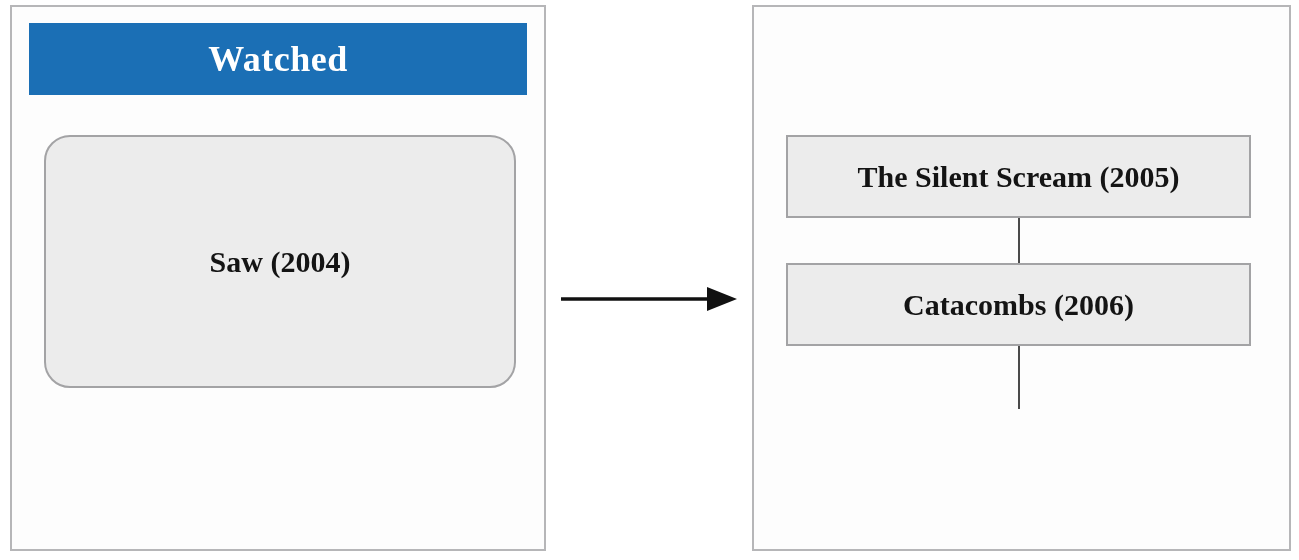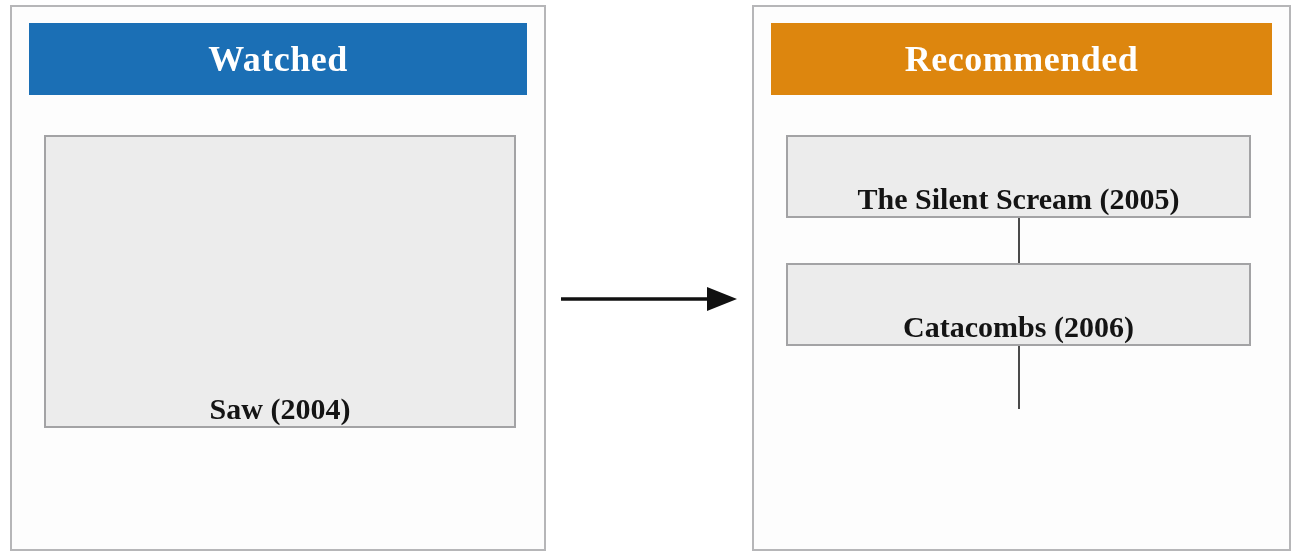--- a/index.html
+++ b/index.html
@@ -40,34 +40,35 @@
     font-size: 36px;
     letter-spacing: 0.5px;
     box-sizing: border-box;
   }
 
   .node {
     background: #ececec;
     border: 2px solid #a3a3a5;
     box-sizing: border-box;
     display: flex;
-    align-items: flex-end;
+    align-items: center;
     justify-content: center;
     font-weight: bold;
     font-size: 30px;
     color: #141414;
     text-align: center;
   }
 
   .watched-box {
     position: absolute;
     top: 128px;
     left: 32px;
     right: 28px;
-    height: 293px;
+    height: 253px;
+    border-radius: 26px;
   }
 
   .rec-column {
     position: absolute;
     top: 128px;
     left: 32px;
     right: 38px;
     display: flex;
     flex-direction: column;
     align-items: stretch;
@@ -103,23 +104,20 @@
       <span>Saw (2004)</span>
     </div>
   </div>
 
   <svg class="arrow" viewBox="0 0 195 56" xmlns="http://www.w3.org/2000/svg" style="color: rgb(17, 17, 17);">
     <line x1="8" y1="28" x2="156" y2="28" stroke="currentColor" stroke-width="3.5"></line>
     <polygon points="154,16 184,28 154,40" fill="currentColor"></polygon>
   </svg>
 
   <div class="panel right-panel">
-    <div class="header" style="background: rgb(221, 134, 14);">
-      <span>Recommended</span>
-    </div>
     <div class="rec-column">
       <div class="node rec-box">
         <span>The Silent Scream (2005)</span>
       </div>
       <div class="connector c1"></div>
       <div class="node rec-box">
         <span>Catacombs (2006)</span>
       </div>
       <div class="connector c2"></div>
     </div>

